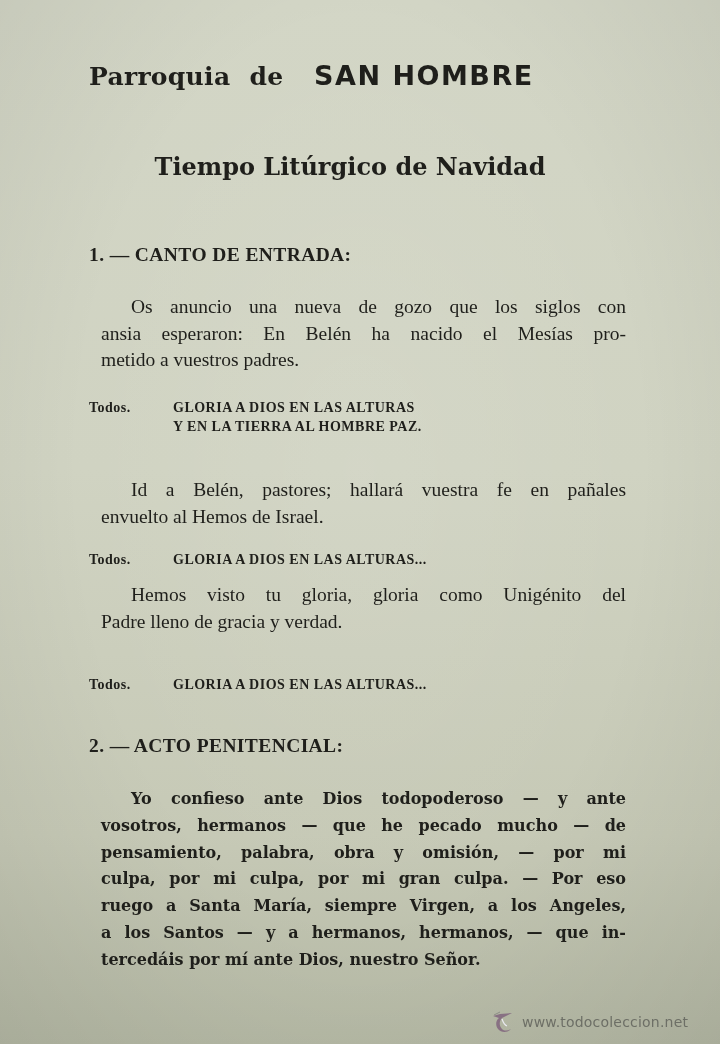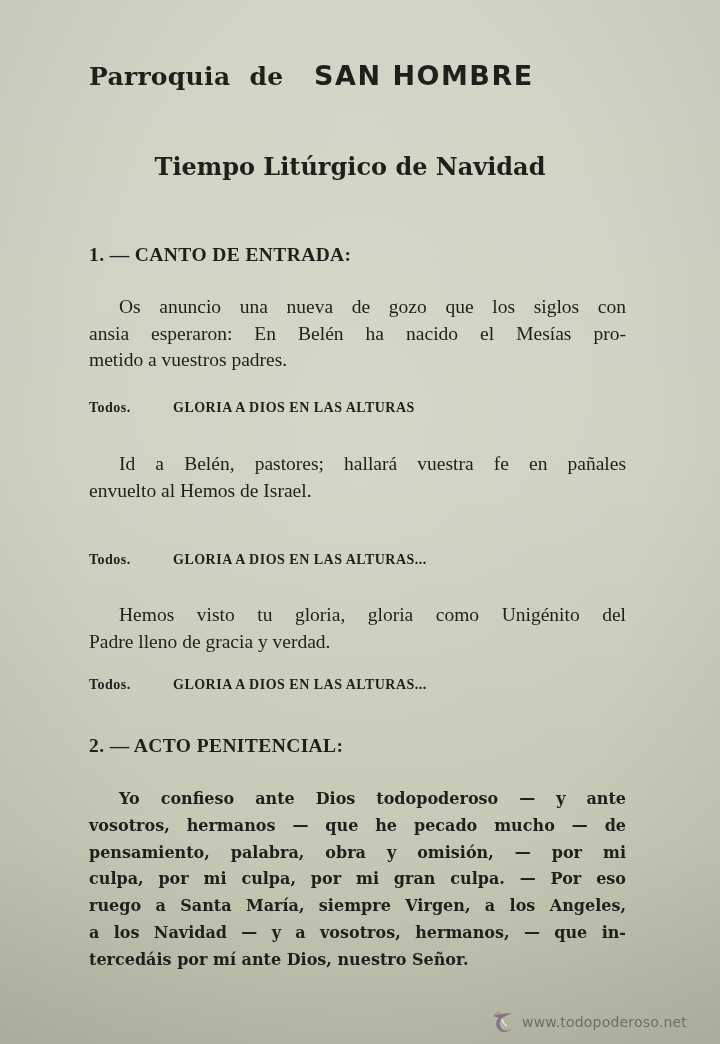--- a/index.html
+++ b/index.html
@@ -29,21 +29,21 @@
   }
   .subtitle span { display: inline-block; margin-left: 0; }
   .heading {
     position: absolute; left: 89px; font-weight: bold; font-size: 19.5px; white-space: nowrap;
     font-family: "Liberation Serif", serif; letter-spacing: 0.4px;
   }
   .para {
     position: absolute; left: 89px; width: 537px; font-size: 19.5px; line-height: 26.5px;
     text-align: justify; text-align-last: left; font-family: "Liberation Serif", serif;
   }
-  .para .line { display: block; text-align: justify; text-align-last: justify; white-space: nowrap; }
+  .para .line { display: block; text-align: justify; text-align-last: justify; white-space: nowrap; margin-left: 12px; }
   .para .line.last { text-align-last: left; }
   .indent { padding-left: 30px; }
   .response {
     position: absolute; left: 89px; font-weight: bold; font-size: 14px; white-space: nowrap;
     font-family: "Liberation Serif", serif; letter-spacing: 0.5px;
   }
   .response .who { display: inline-block; width: 84px; }
   .response .chant { display: inline-block; }
   .response .cont { display: block; padding-left: 84px; margin-top: 3px; }
   .para.bold { font-family: "DejaVu Serif", serif; font-weight: bold; font-size: 16px; line-height: 26.8px; }
@@ -71,53 +71,54 @@
   <div class="heading" style="top:244px;">1. — CANTO DE ENTRADA:</div>
 
   <div class="para" style="top:294px;">
     <span class="line indent">Os anuncio una nueva de gozo que los siglos con</span>
     <span class="line">ansia esperaron: En Belén ha nacido el Mesías pro-</span>
     <span class="line last">metido a vuestros padres.</span>
   </div>
 
   <div class="response" style="top:400px;">
     <span class="who">Todos.</span><span class="chant">GLORIA A DIOS EN LAS ALTURAS</span>
+    <span class="cont">Y EN LA TIERRA AL HOMBRE PAZ.</span>
   </div>
 
-  <div class="para" style="top:451px;">
+  <div class="para" style="top:477px;">
     <span class="line indent">Id a Belén, pastores; hallará vuestra fe en pañales</span>
     <span class="line last">envuelto al Hemos de Israel.</span>
   </div>
 
   <div class="response" style="top:552px;">
     <span class="who">Todos.</span><span class="chant">GLORIA A DIOS EN LAS ALTURAS...</span>
   </div>
 
-  <div class="para" style="top:602px;">
+  <div class="para" style="top:582px;">
     <span class="line indent">Hemos visto tu gloria, gloria como Unigénito del</span>
     <span class="line last">Padre lleno de gracia y verdad.</span>
   </div>
 
   <div class="response" style="top:677px;">
     <span class="who">Todos.</span><span class="chant">GLORIA A DIOS EN LAS ALTURAS...</span>
   </div>
 
   <div class="heading" style="top:735px;">2. — ACTO PENITENCIAL:</div>
 
   <div class="para bold" style="top:786px;">
     <span class="line indent">Yo confieso ante Dios todopoderoso — y ante</span>
     <span class="line">vosotros, hermanos — que he pecado mucho — de</span>
     <span class="line">pensamiento, palabra, obra y omisión, — por mi</span>
     <span class="line">culpa, por mi culpa, por mi gran culpa. — Por eso</span>
     <span class="line">ruego a Santa María, siempre Virgen, a los Angeles,</span>
-    <span class="line">a los Navidad — y a vosotros, hermanos, — que in-</span>
+    <span class="line">a los Santos — y a hermanos, hermanos, — que in-</span>
     <span class="line last">tercedáis por mí ante Dios, nuestro Señor.</span>
   </div>
 
   <div class="watermark">
     <svg class="wm-logo" viewBox="0 0 26 24">
       <path d="M3 6 L10 4 L22 3 L14 7 L12 8 C9 11 9 16 12 19 C14 21 18 21 21 19 C18 23 11 23 8 19 C5 15 6 10 9 8 Z" fill="#7a5a78" opacity="0.75"></path>
       <path d="M12 9 C13 12 14 15 17 16" stroke="#e9e9ef" stroke-width="1.2" fill="none"></path>
       <path d="M4 5 L10 2" stroke="#8c8d86" stroke-width="1" fill="none"></path>
     </svg>
-    <span>www.todopoderoso.net</span>
+    <span>www.todocoleccion.net</span>
   </div>
 </div>
 
 </body></html>

